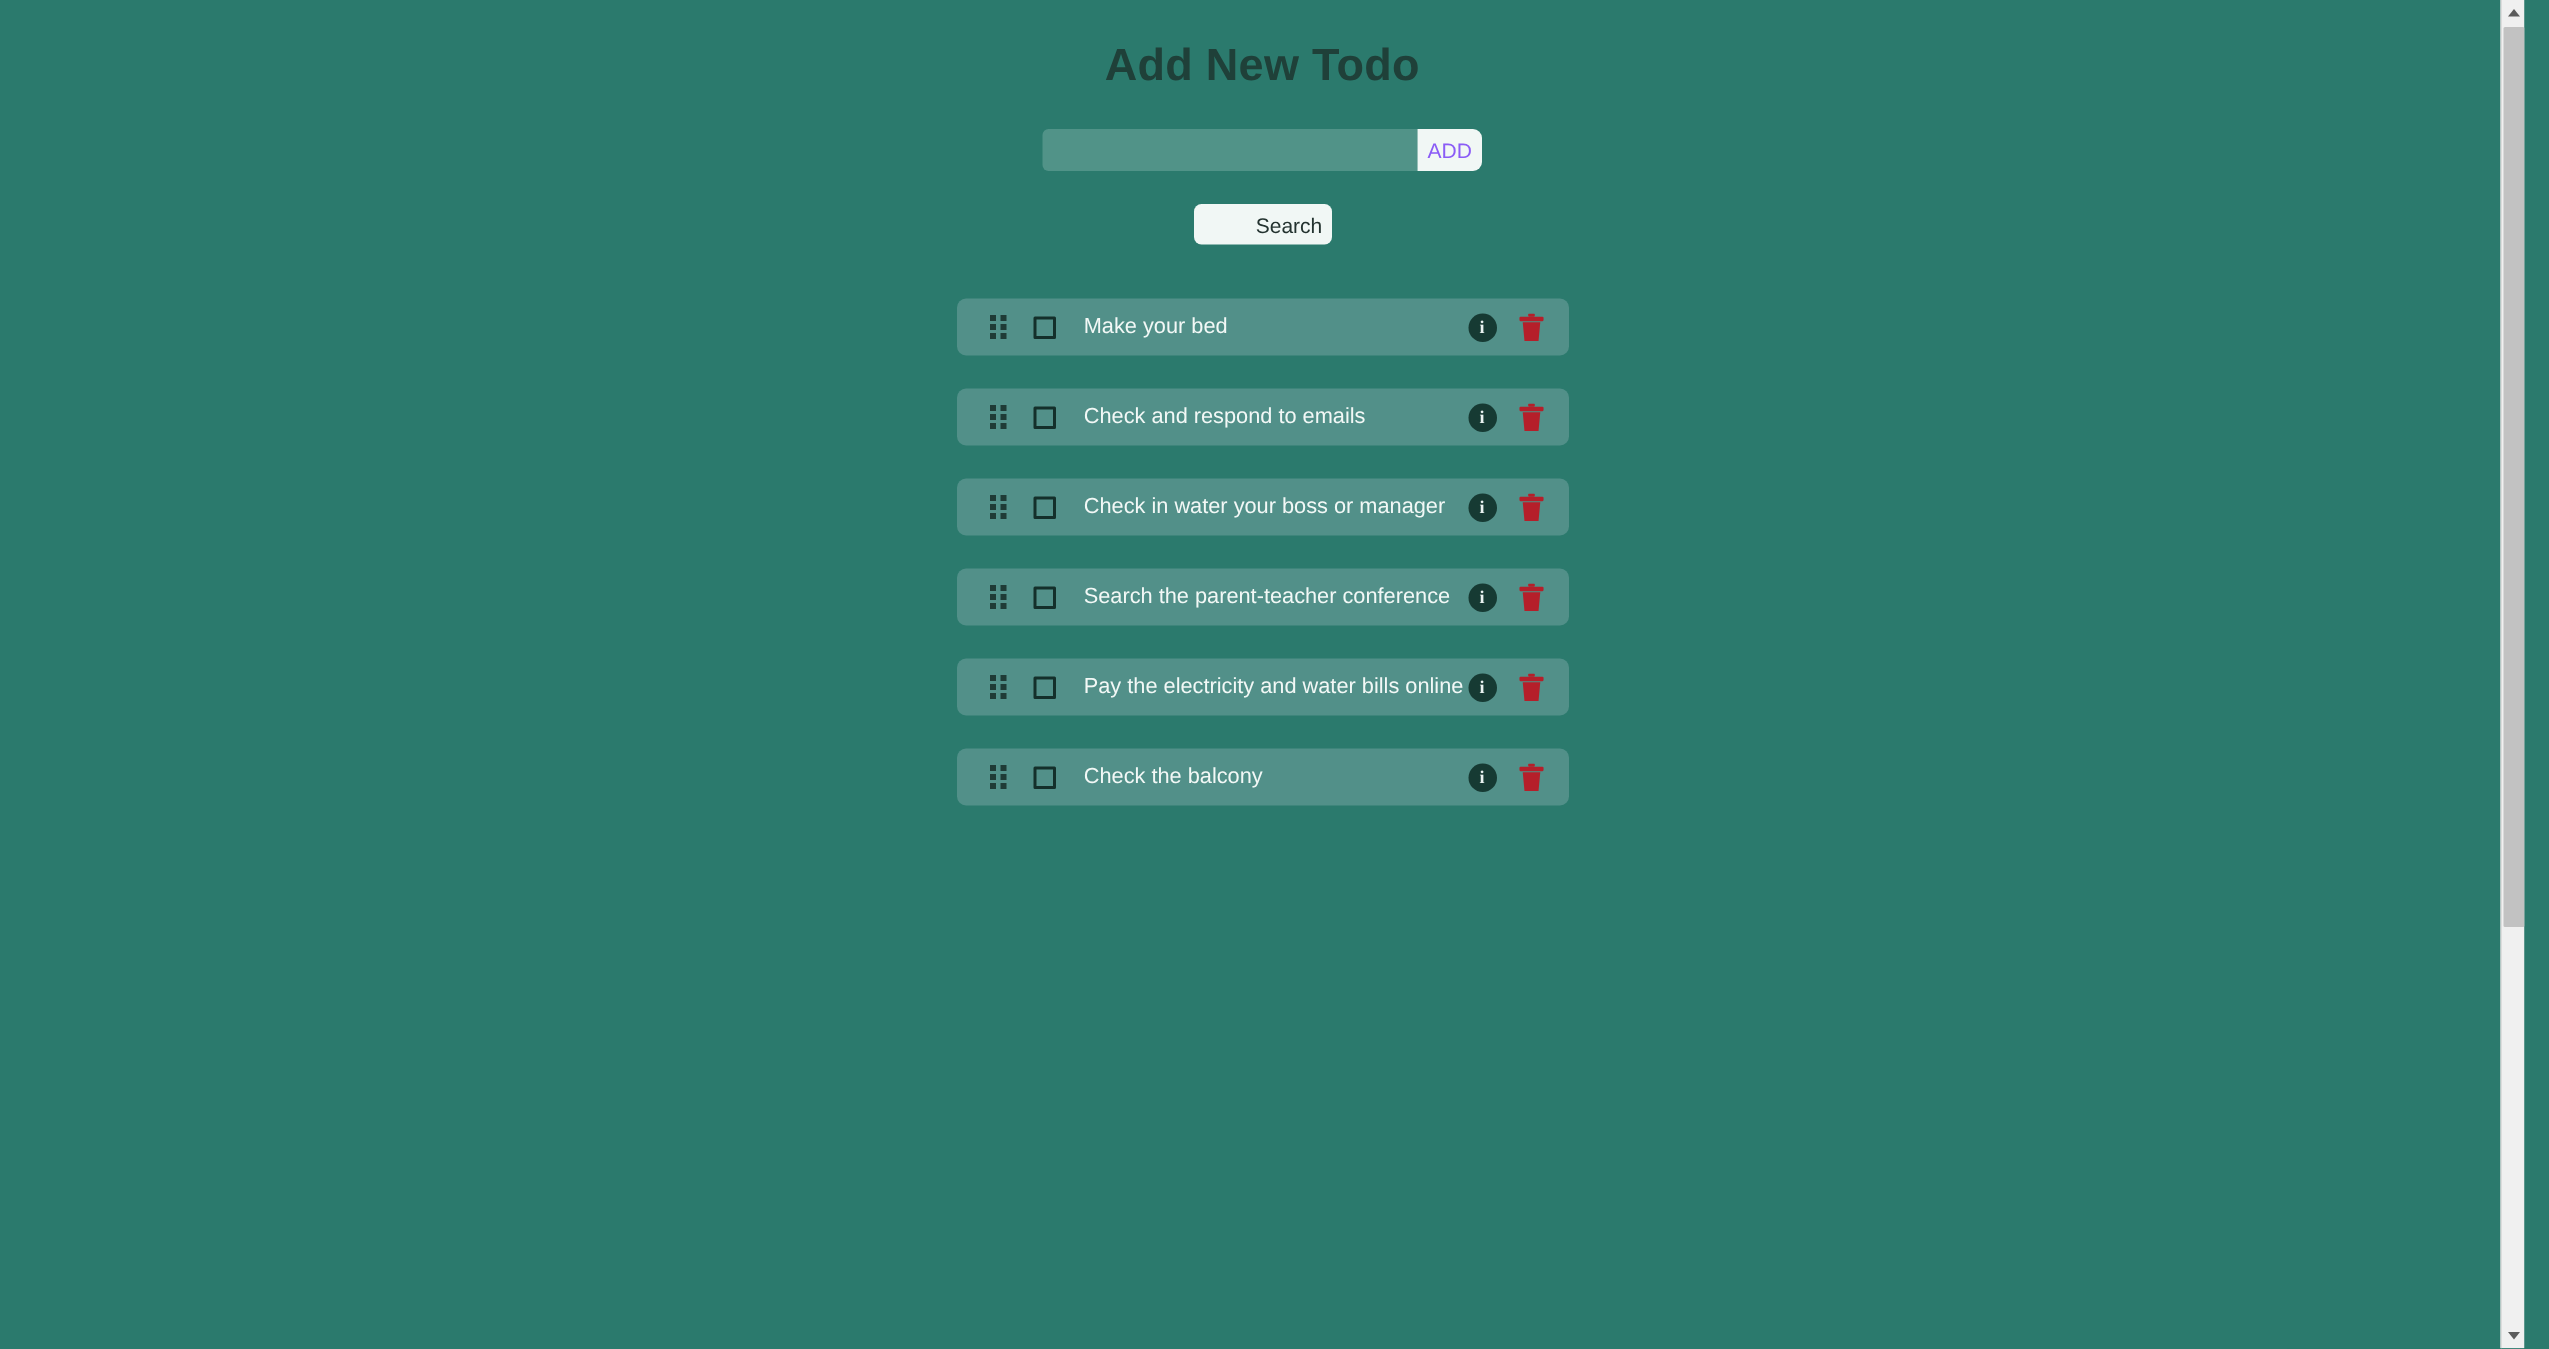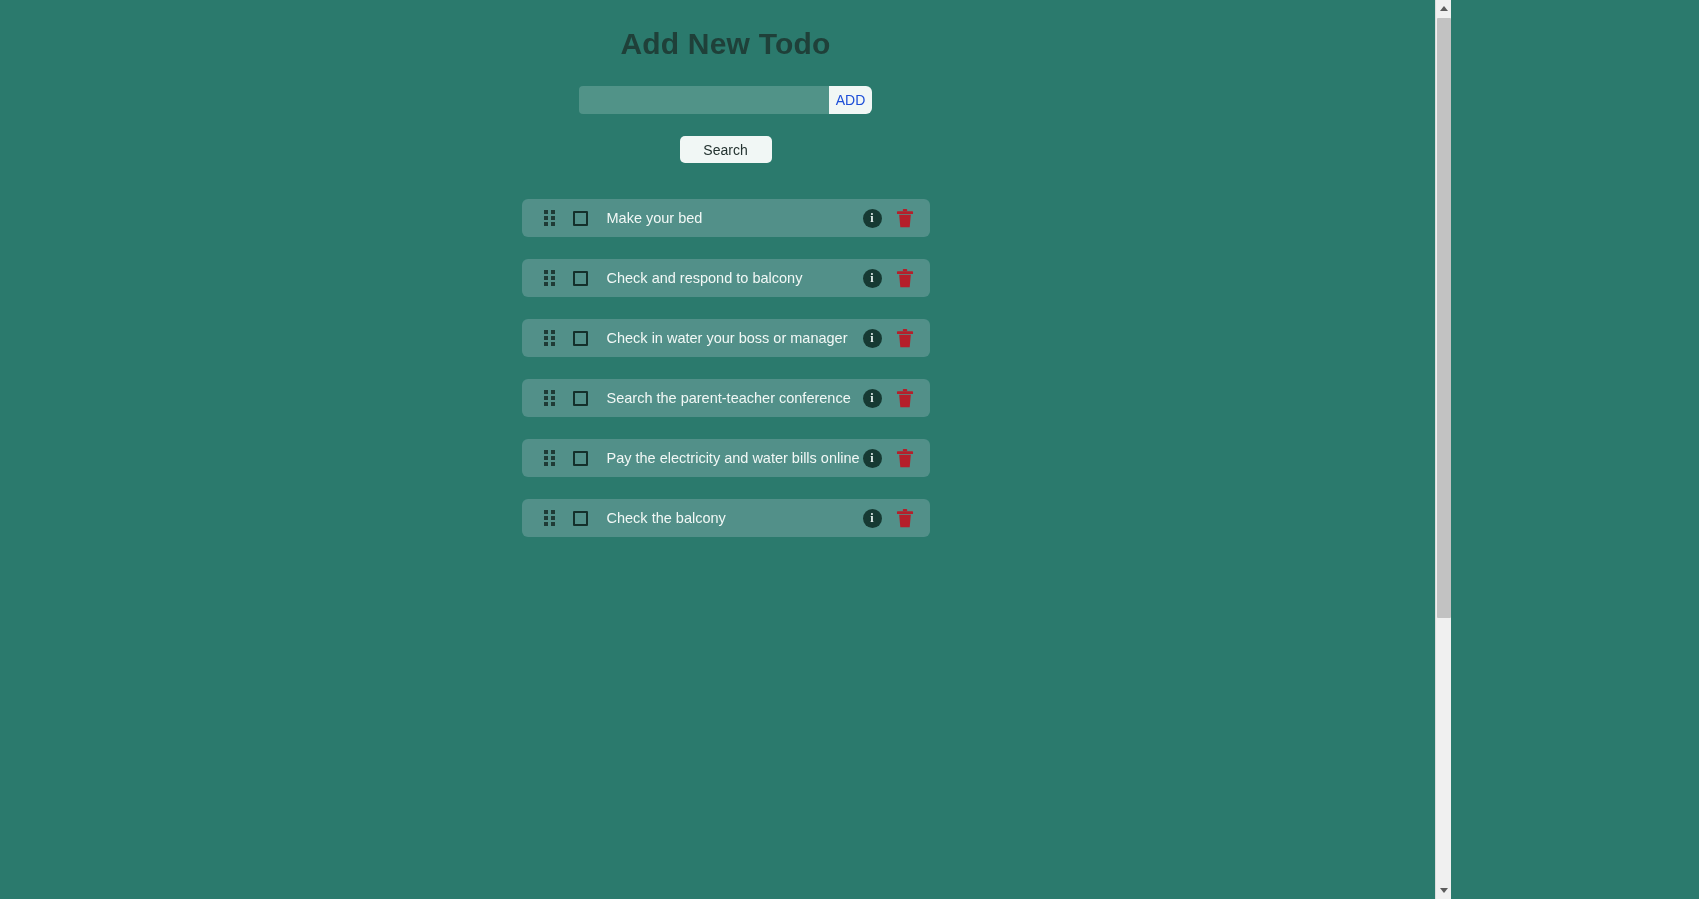--- a/index.html
+++ b/index.html
@@ -10,21 +10,21 @@
     height: 899px;
     overflow: hidden;
   }
   body {
     font-family: "Liberation Sans", sans-serif;
     background: #2b7a6d;
   }
 
   #app {
     position: relative;
-    width: 1451px;
+    width: 1683px;
     height: 899px;
     background: #2b7a6d;
     overflow: hidden;
   }
 
   
   .page-heading {
     text-align: center;
     color: #1f4039;
     font-weight: bold;
@@ -61,21 +61,21 @@
     font-family: "Liberation Sans", sans-serif;
     font-size: 14px;
     color: #edf5f3;
   }
   .add-input::placeholder { color: #bcd8d2; }
   .add-button {
     height: 28px;
     min-width: 39px;
     border: none;
     background: #f1f7f5;
-    color: #1d4ed8;
+    color: #8b5cf6;
     border-radius: 0 6px 6px 0;
     font-family: "Liberation Sans", sans-serif;
     font-size: 14px;
     line-height: 28px;
     padding: 0 7px;
     cursor: pointer;
   }
 
   
   .search-wrap {
@@ -86,20 +86,21 @@
   .search-button {
     background: #f1f7f5;
     color: #243330;
     border: none;
     border-radius: 5px;
     width: 92px;
     height: 27px;
     font-family: "Liberation Sans", sans-serif;
     font-size: 14px;
     cursor: pointer;
+    text-align: right;
   }
 
   
   .todo-list {
     width: 408px;
     margin: 36px auto 0 auto;
     list-style: none;
     padding: 0;
   }
   .todo-row {
@@ -261,21 +262,21 @@
       <li class="todo-row">
         <div class="drag-handle">
           <i></i>
           <i></i>
           <i></i>
           <i></i>
           <i></i>
           <i></i>
         </div>
         <div class="todo-checkbox"></div>
-        <div class="todo-text">Check and respond to balcony</div>
+        <div class="todo-text">Check and respond to emails</div>
         <div class="row-actions">
           <div class="info-icon">i</div>
           <svg class="trash-icon" viewBox="0 0 24 26">
             <rect x="9" y="0" width="6" height="3" rx="1" fill="#b51f2a"></rect>
             <rect x="1" y="3" width="22" height="4" rx="1" fill="#b51f2a"></rect>
             <path d="M4 8 H20 L18.4 25 H5.6 Z" fill="#b51f2a"></path>
           </svg>
         </div>
       </li>
       <li class="todo-row">

